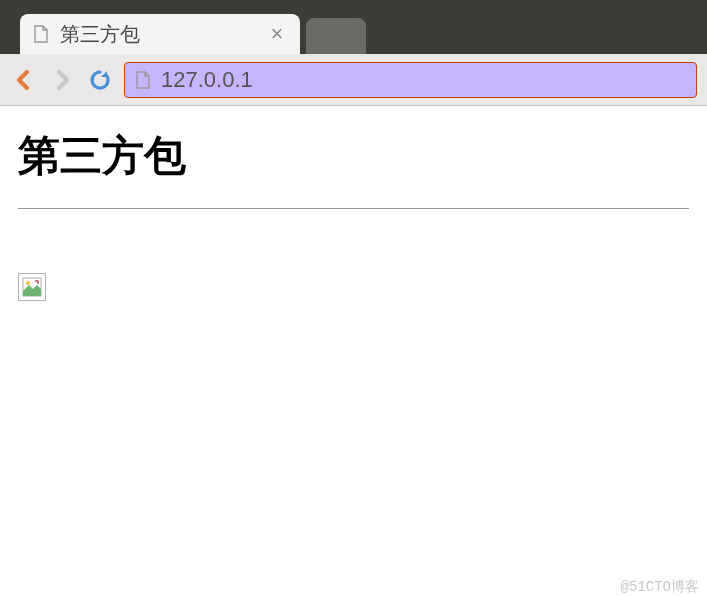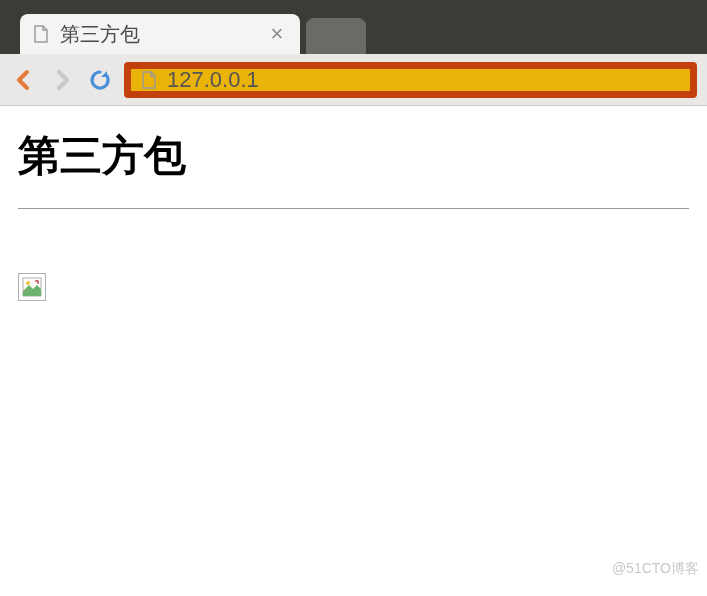--- a/index.html
+++ b/index.html
@@ -65,22 +65,22 @@
       gap: 10px;
     }
     .nav-btn {
       width: 28px; height: 28px;
       display: flex; align-items: center; justify-content: center;
       border-radius: 4px;
     }
     .addr-bar {
       flex: 1;
       height: 36px;
-      background: #eab308;
-      border: 7px solid #c2410c;
+      background: #c4b5fd;
+      border: 1px solid #c2410c;
       border-radius: 4px;
       display: flex;
       align-items: center;
       padding: 0 10px;
       gap: 10px;
     }
     .addr-text {
       color: #555;
       font-size: 22px;
     }
@@ -102,23 +102,24 @@
       width: 28px; height: 28px;
       border: 1px solid #b0b0b0;
       background: #fff;
       display: inline-flex;
       align-items: center; justify-content: center;
       margin-top: 40px;
     }
     .watermark {
       position: absolute;
       right: 8px;
-      bottom: 18px;
+      bottom: 0;
       color: #c8c8c8;
       font-size: 14px;
+      font-family: Liberation Mono, monospace;
     }
     svg { display: block; }
   </style>
 </head>
 <body>
 
 <div class="window-top"></div>
 
 <div class="tab-strip">
   <div class="tab">

